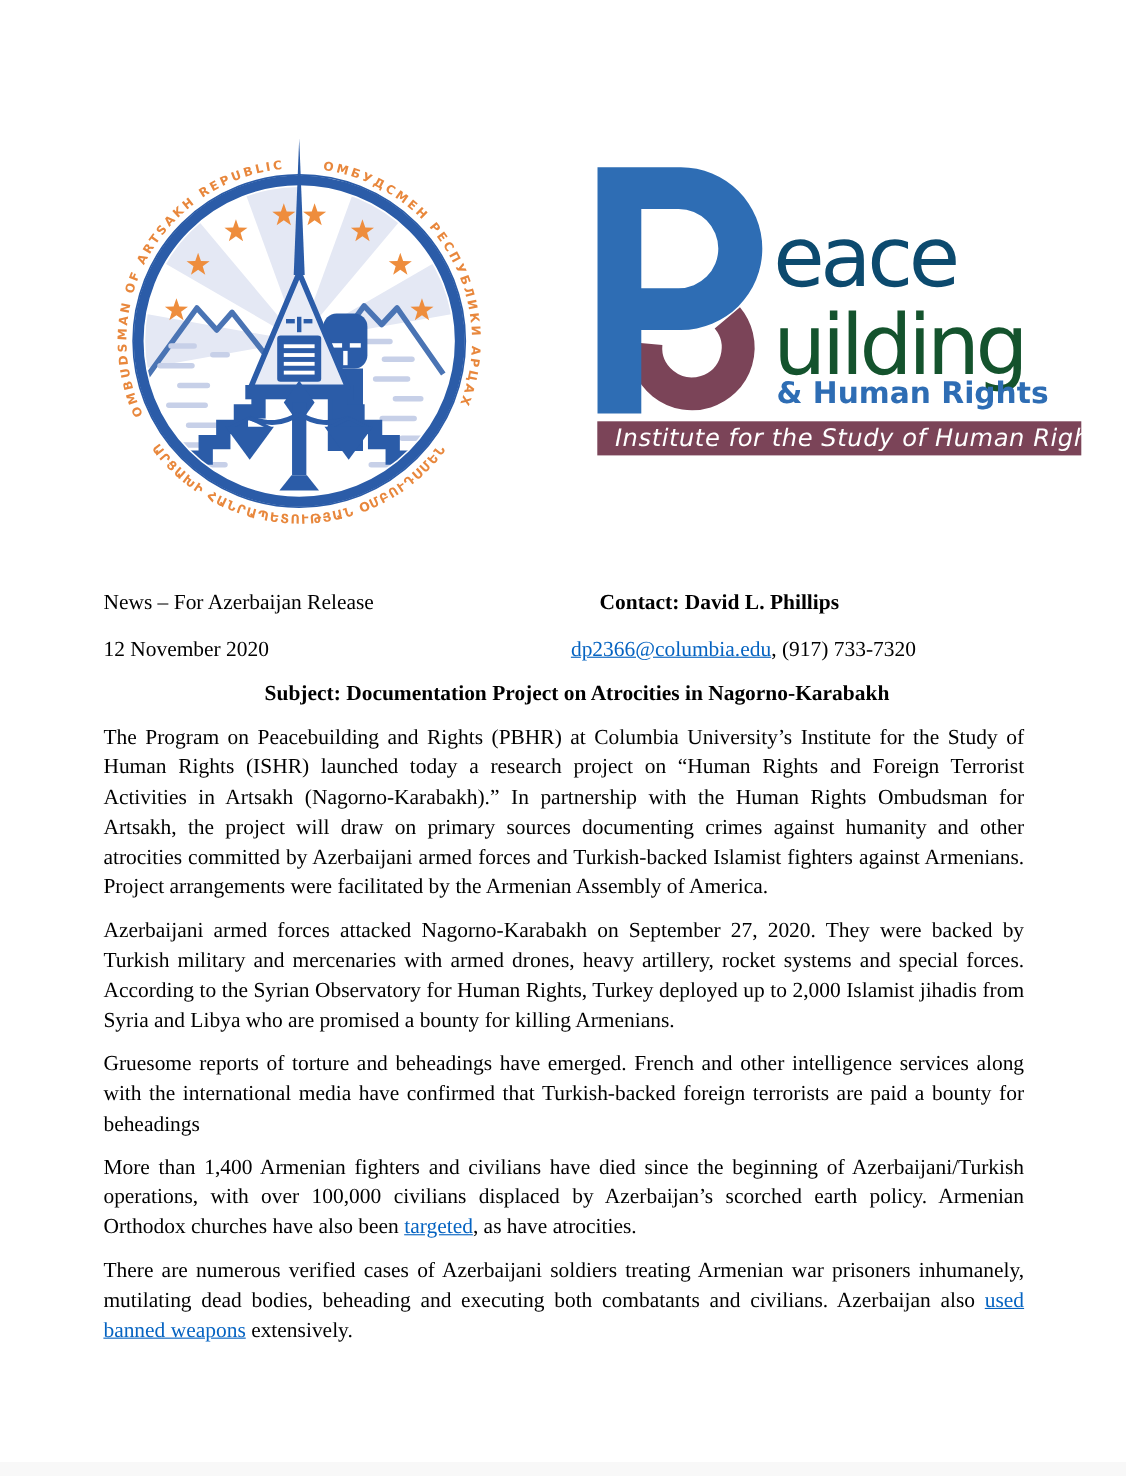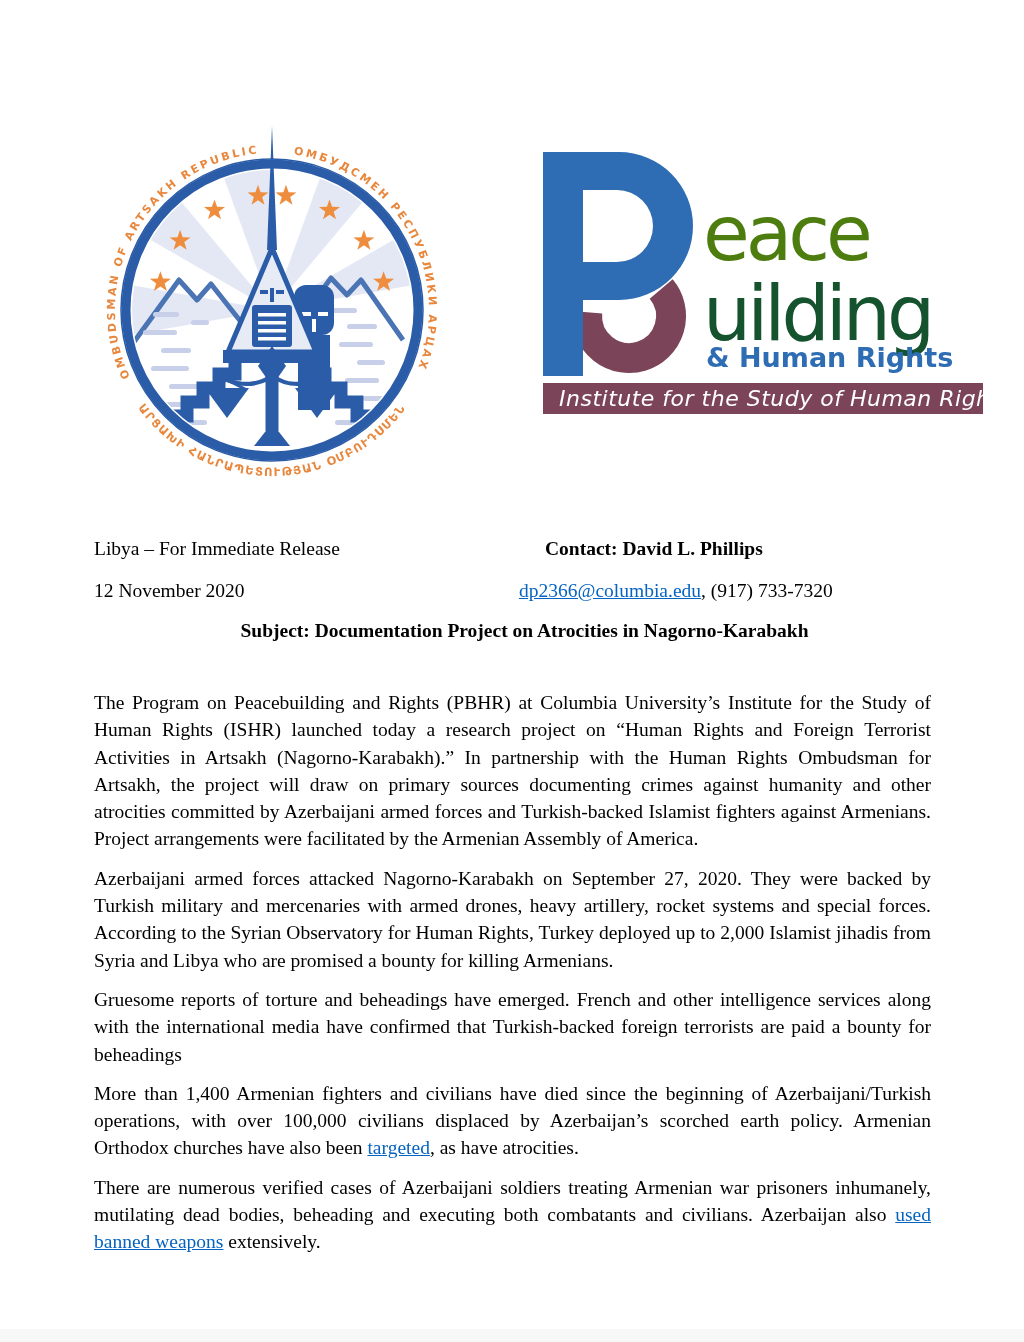--- a/index.html
+++ b/index.html
@@ -7,39 +7,39 @@
     position:relative; width:1024px; height:1342px; background:#ffffff;
     font-family:"Liberation Serif", serif; color:#000000; overflow:hidden;
   }
   
   .seal { position:absolute; left:95px; top:120px; width:345px; height:360px; }
   
   .pbhr { position:absolute; left:543px; top:146px; width:400px; height:272px;
           font-family:"DejaVu Sans", sans-serif; }
   .pbhr .pshape { position:absolute; left:0; top:2px; width:163px; height:232px; }
   .pbhr .eace    { position:absolute; left:160px; top:50px;  font-size:76px; line-height:1;
-                   letter-spacing:-4px; color:#4d7c0f; white-space:nowrap; }
+                   letter-spacing:-4px; color:#0c4a6e; white-space:nowrap; }
   .pbhr .uilding { position:absolute; left:160px; top:130px; font-size:76px; line-height:1;
                    letter-spacing:-4px; color:#14532d; white-space:nowrap; }
   .pbhr .tagline { position:absolute; left:163px; top:196px; font-size:27px; font-weight:bold;
                    letter-spacing:0; color:#2E6DB4; white-space:nowrap; }
   .pbhr .banner  { position:absolute; left:0; top:237px; width:440px; height:31px;
                    background:#7B4458; color:#ffffff; font-style:italic; font-size:22px;
                    line-height:31px; padding-left:16px; box-sizing:border-box;
                    letter-spacing:0.5px; white-space:nowrap; }
   
   .hdr { position:absolute; font-size:19.5px; white-space:nowrap; }
   .hdr-l1 { left:94px;  top:538px; }
   .hdr-l2 { left:94px;  top:580px; }
   .hdr-r1 { left:545px; top:538px;font-weight:bold; }
   .hdr-r2 { left:519px; top:580px; }
   .subject { position:absolute; left:106px; top:620px; width:837px; text-align:center;
              font-weight:bold; font-size:19.5px; }
   .bodytext { position:absolute; left:94px; top:657px; width:837px;
-              font-size:19.5px; line-height:27.3px; text-align:justify;margin-top:32px; }
+              font-size:19.5px; line-height:27.3px; text-align:justify; }
   .bodytext p { margin:0 0 12px 0; }
   a.doclink { color:#0563C1; text-decoration:underline; cursor:pointer; }
   .page-edge { position:absolute; left:0; bottom:0; width:1024px; height:13px; background:#F8F8F8; }
 </style>
 </head>
 <body>
 
 <div class="page">
 
   <svg class="seal" viewBox="0 0 345 360">
@@ -155,21 +155,21 @@
     <svg class="pshape" viewBox="0 0 163 232">
       <path d="M 118.2 141 A 42 42 0 1 1 44.2 164.3" fill="none" stroke="#7B4458" stroke-width="30"></path>
       <path d="M 0 4 H 40 V 228 H 0 Z M 40 4 H 76 A 74 74 0 0 1 76 152 H 40 V 114 H 74 A 36 36 0 0 0 74 42 H 40 Z" fill="#2E6DB4" fill-rule="evenodd"></path>
     </svg>
     <div class="eace">eace</div>
     <div class="uilding">uilding</div>
     <div class="tagline">&amp; Human Rights</div>
     <div class="banner">Institute for the Study of Human Rights</div>
   </div>
 
-  <div class="hdr hdr-l1">Libya – For Immediate Release</div>
+  <div class="hdr hdr-l1">News – For Azerbaijan Release</div>
   <div class="hdr hdr-l2">12 November 2020</div>
   <div class="hdr hdr-r1">Contact: David L. Phillips</div>
   <div class="hdr hdr-r2">
     <a class="doclink" href="#">dp2366@columbia.edu</a><span>, (917) 733-7320</span>
   </div>
 
   <div class="subject">Subject: Documentation Project on Atrocities in Nagorno-Karabakh</div>
 
   <div class="bodytext">
     <p><span>The Program on Peacebuilding and Rights (PBHR) at Columbia University’s Institute for the Study of Human Rights (ISHR) launched today a research project on “Human Rights and Foreign Terrorist Activities in Artsakh (Nagorno-Karabakh).” In partnership with the Human Rights Ombudsman for Artsakh, the project will draw on primary sources documenting crimes against humanity and other atrocities committed by Azerbaijani armed forces and Turkish-backed Islamist fighters against Armenians. Project arrangements were facilitated by the Armenian Assembly of America.</span></p>

